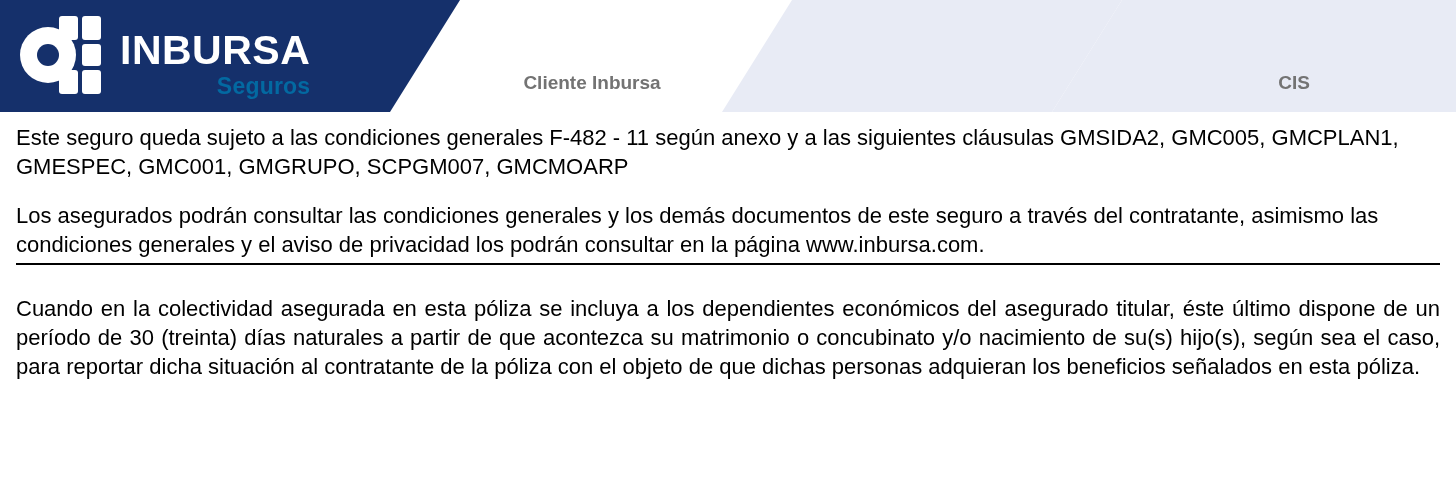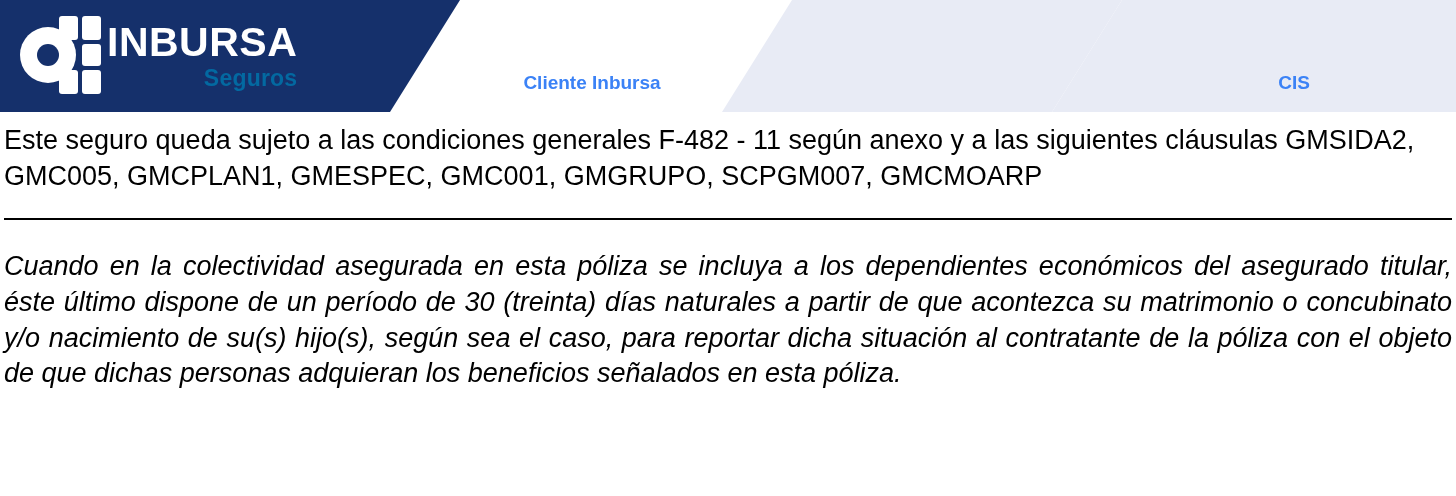--- a/index.html
+++ b/index.html
@@ -33,22 +33,22 @@
     height: 112px;
     background: #15306b;
     clip-path: polygon(0 0, 460px 0, 390px 112px, 0 112px);
   }
 
   .logo-wrap {
     position: absolute;
     left: 18px;
     top: 14px;
     display: flex;
-    align-items: center;
-    gap: 3px;
+    align-items: flex-end;
+    gap: 16px;
   }
 
   .logo-mark {
     width: 86px;
     height: 84px;
     position: relative;
   }
 
   .logo-text {
     display: flex;
@@ -98,41 +98,40 @@
     height: 112px;
     background: #e8ebf5;
     clip-path: polygon(70px 0, 404px 0, 404px 112px, 0 112px);
   }
 
   .tab-label {
     position: absolute;
     top: 72px;
     font-size: 19px;
     font-weight: bold;
-    color: #3b82f6;
+    color: #737373;
     text-align: center;
     white-space: nowrap;
   }
   .lbl-cliente { left: 392px; width: 400px; }
   .lbl-poliza  { left: 722px; width: 400px; }
   .lbl-cis     { left: 1092px; width: 404px; }
 
   
   .content {
-    padding: 0 4px;
-    font-size: 27px;
+    padding: 0 16px;
+    font-size: 22px;
     line-height: 1.32;
   }
   .para {
     margin: 0;
   }
   .para.just {
     text-align: justify;
     text-justify: inter-word;
-    font-style: italic;
   }
   .spacer-md { height: 20px; }
   .spacer-lg { height: 26px; }
 
   .rule {
     border: 0;
     border-top: 2.5px solid #000000;
     margin: 4px 0 3px 0;
   }
   .block-top { padding-top: 11px; }
@@ -172,20 +171,21 @@
   <div class="tab-label lbl-cis">CIS</div>
 
 </div>
 
 <div class="content">
 
   <p class="para block-top">Este seguro queda sujeto a las condiciones generales F-482 - 11 según anexo y a las siguientes cláusulas  GMSIDA2, GMC005, GMCPLAN1, GMESPEC, GMC001, GMGRUPO, SCPGM007, GMCMOARP</p>
 
   <div class="spacer-md"></div>
 
+  <p class="para">Los asegurados podrán consultar las condiciones generales y los demás documentos de este seguro a través del contratante, asimismo las condiciones generales y el aviso de privacidad los podrán consultar en la página www.inbursa.com.</p>
 
   <hr class="rule">
 
 
   <div class="spacer-lg"></div>
 
   <p class="para just">Cuando en la colectividad asegurada en esta póliza se incluya a los dependientes económicos del asegurado titular, éste último dispone de un período de 30 (treinta) días naturales a partir de que acontezca su matrimonio o concubinato y/o nacimiento de su(s) hijo(s), según sea el caso, para reportar dicha situación al contratante de la póliza con el objeto de que dichas personas adquieran los beneficios señalados en esta póliza.</p>
 
 </div>
 

